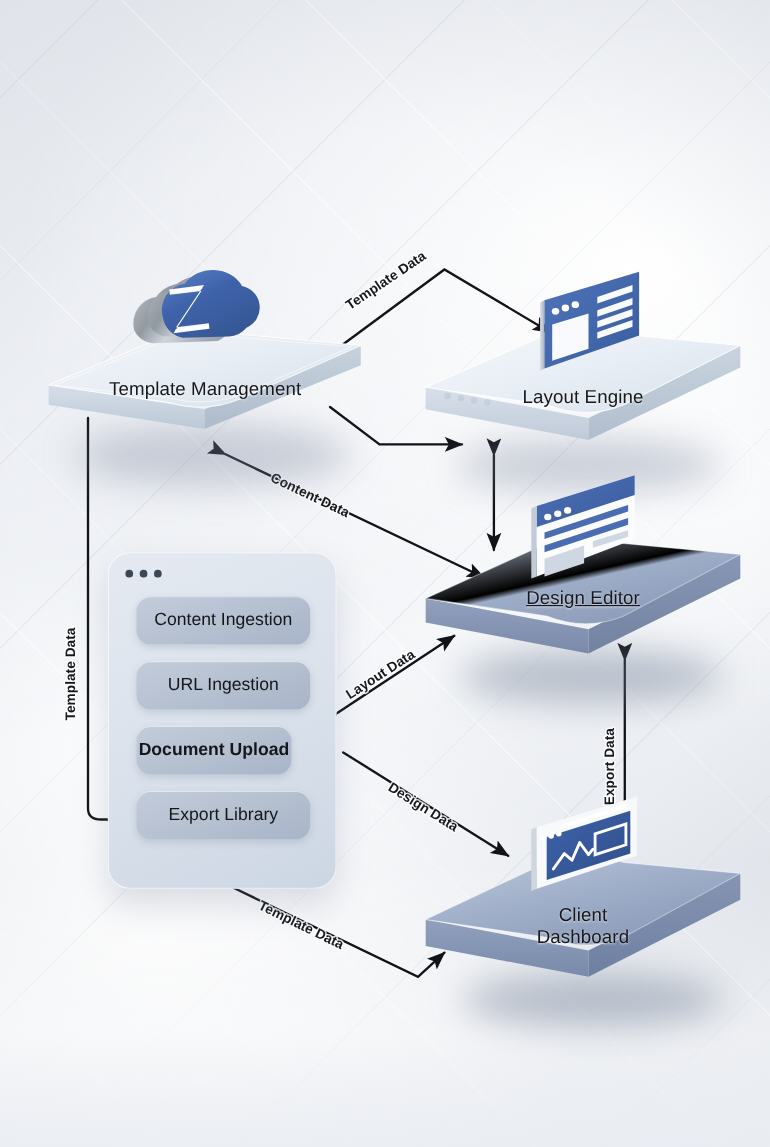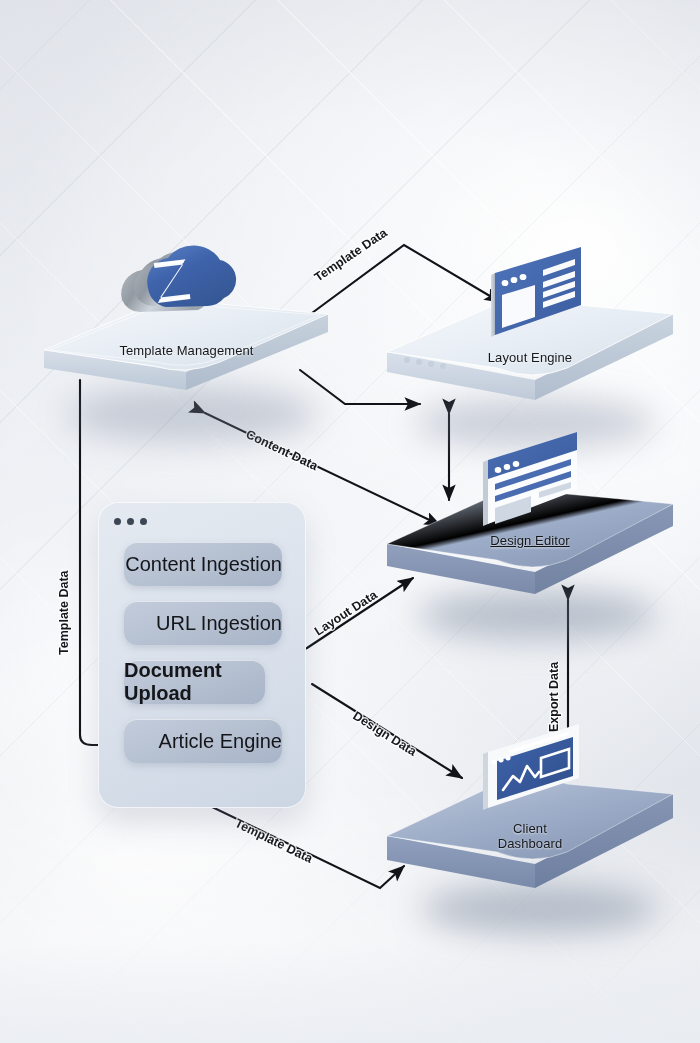--- a/index.html
+++ b/index.html
@@ -46,42 +46,42 @@
   .pf-face{
     position:absolute;left:0;top:0;width:100%;height:100%;
     border-radius:26px;
   }
   .pf-shadow{
     position:absolute;border-radius:50%;
     filter:blur(16px);background:rgba(120,133,155,0.35);
   }
   .pf-label{
     position:absolute;text-align:center;
-    font-size:13px;font-weight:400;color:#15171b;
+    font-size:17px;font-weight:400;color:#15171b;
     letter-spacing:.1px;line-height:1.15;
     text-shadow:0 1px 2px rgba(255,255,255,0.7);
     white-space:pre-line;
   }
 
   
   .icon3d{position:absolute;transform-origin:50% 100%;}
 
   .panel{
     position:absolute;border-radius:20px;
     background:linear-gradient(155deg,#e5eaf1 0%,#dbe2ec 50%,#ccd6e3 100%);
     box-shadow:0 16px 30px rgba(110,124,148,0.22), inset 0 0 0 1px rgba(255,255,255,0.7);
   }
   .panel-dots{position:absolute;display:flex;gap:6px;}
   .panel-dots i{width:7px;height:7px;border-radius:50%;background:#3c4654;display:block;}
   .chip{
     position:absolute;border-radius:13px;
     background:linear-gradient(160deg,#c3ccdb 0%,#b4bfd0 55%,#a8b4c8 100%);
     box-shadow:inset 0 1px 0 rgba(255,255,255,0.55), 0 3px 7px rgba(120,133,155,0.25);
-    display:flex;align-items:center;justify-content:flex-end;
-    font-size:20px;color:#14161a;
+    display:flex;align-items:center;justify-content:center;
+    font-size:16px;color:#14161a;
   }
 </style>
 </head>
 <body>
 
 <div id="stage">
   <div class="lattice"></div>
   <div class="vignette"></div>
   <div class="floor-glow"></div>
 
@@ -377,17 +377,17 @@
     <div class="chip" style="left:26px;top:40px;width:158px;height:44px;">
       <span>Content Ingestion</span>
     </div>
     <div class="chip" style="left:26px;top:99px;width:158px;height:44px;">
       <span>URL Ingestion</span>
     </div>
     <div class="chip" style="left:26px;top:158px;width:141px;height:44px;font-weight:bold;">
       <span>Document Upload</span>
     </div>
     <div class="chip" style="left:26px;top:217px;width:158px;height:44px;">
-      <span>Article Engine</span>
+      <span>Export Library</span>
     </div>
   </div>
 
 </div>
 
 </body></html>

